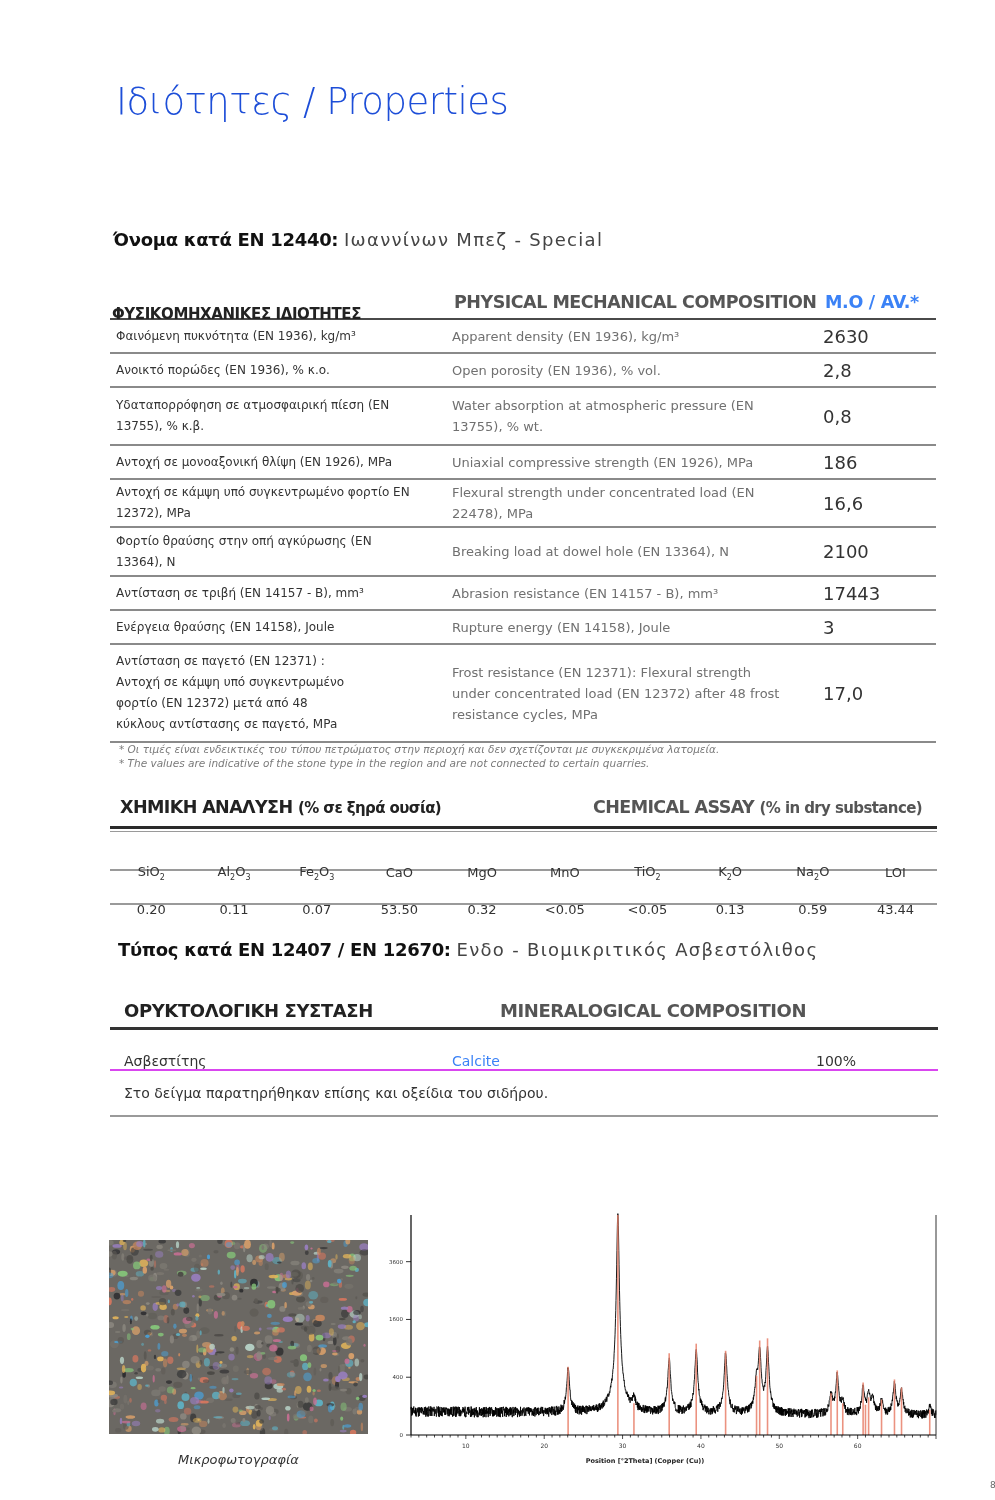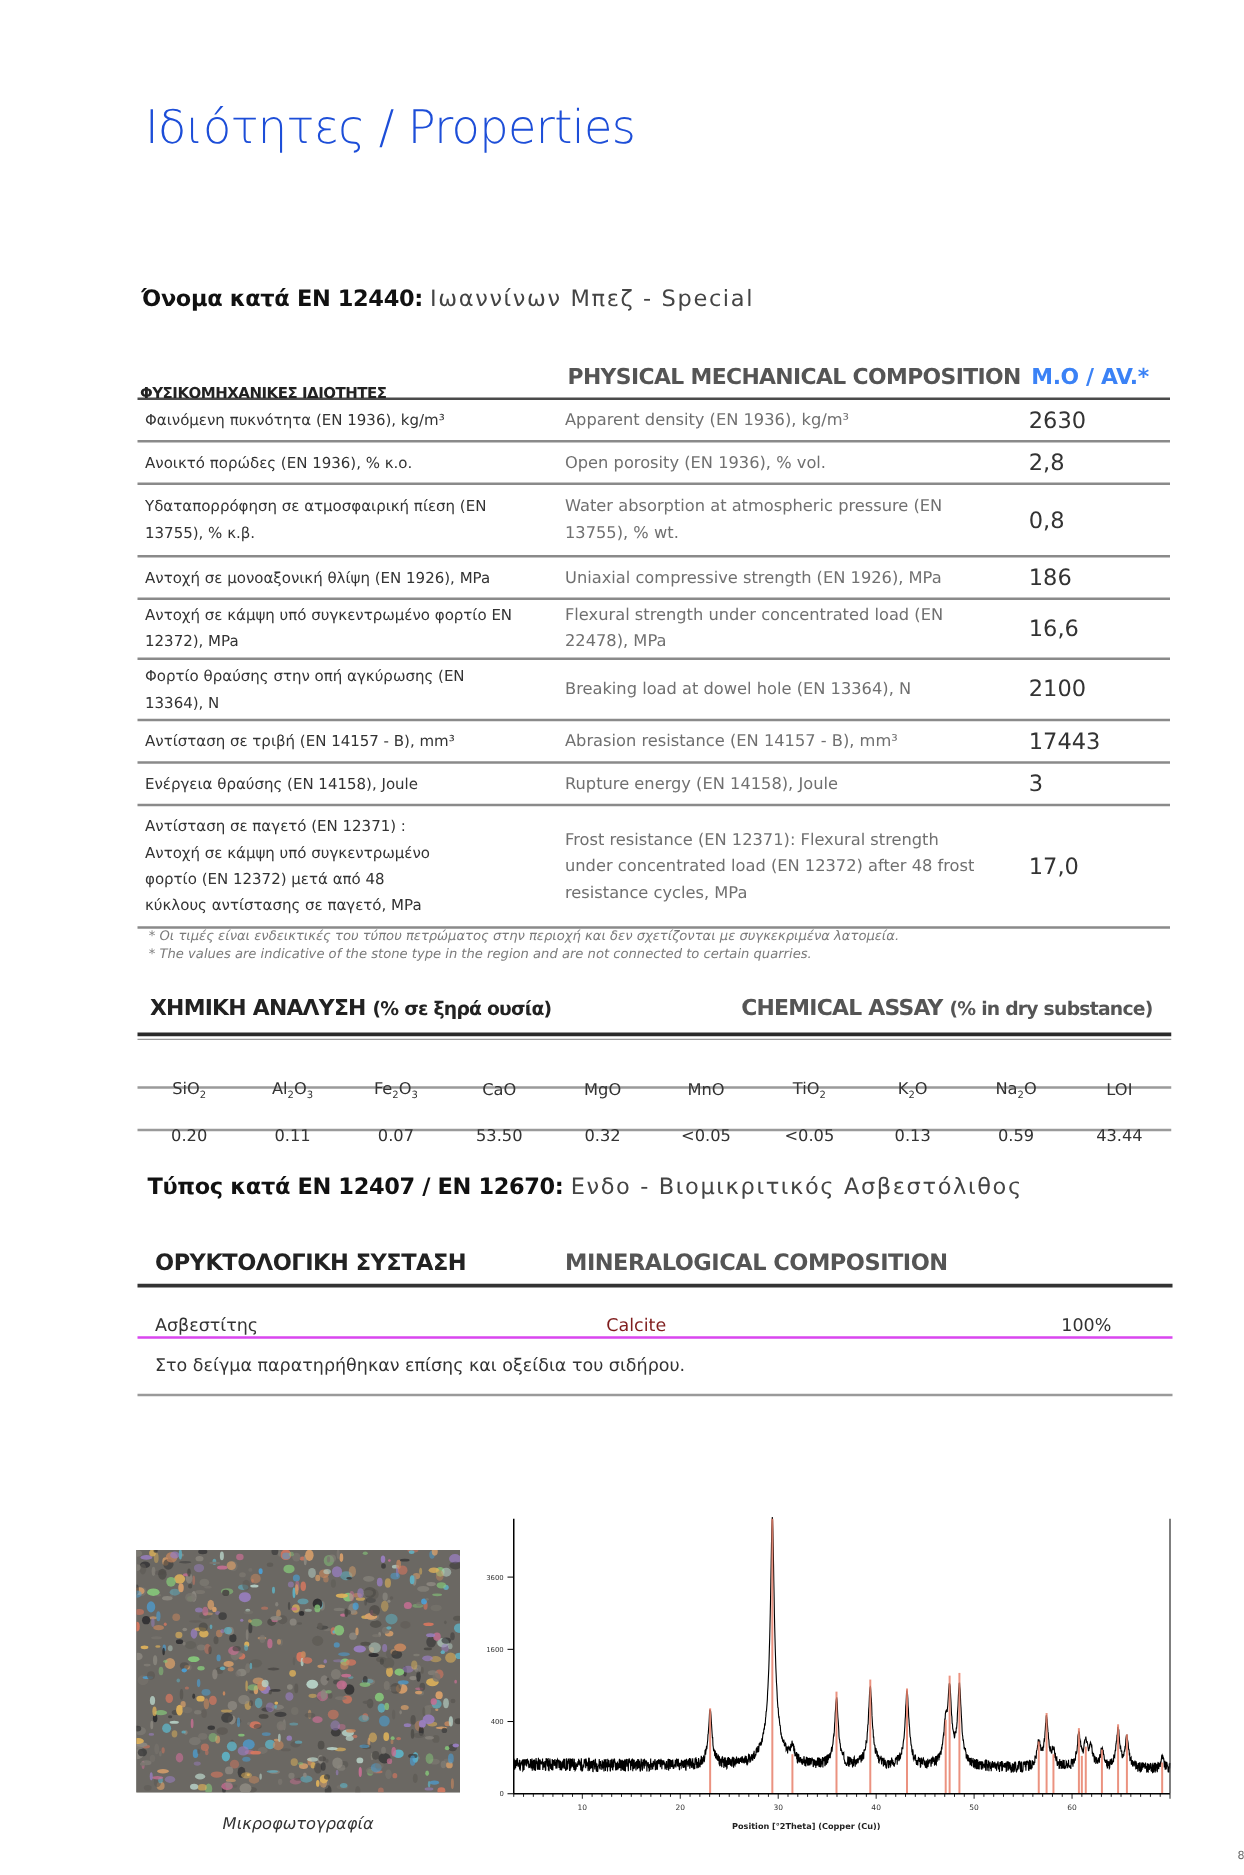--- a/index.html
+++ b/index.html
@@ -10,21 +10,21 @@
   #page-title { left: 116px; top: 80px; font-size: 37px; font-weight: 300; color: #1d4ed8;
                 letter-spacing: -0.5px; font-family: "DejaVu Sans", sans-serif; }
 
   .name-line { left: 113px; font-size: 18px; color: #111; white-space: nowrap; }
   .name-line b { font-weight: bold; letter-spacing: -0.3px; }
   .name-line span.v { font-weight: normal; color: #444; letter-spacing: 1.3px; }
 
   
   #phys { left: 110px; top: 286px; width: 826px; }
   .phys-head { display: flex; height: 32px; align-items: center; border-bottom: 2px solid #4a4a4a; }
-  .ph1 { width: 342px; font-weight: bold; font-size: 12px; color: #222; padding-left: 2px; letter-spacing: -0.4px; margin-top: 24px; }
+  .ph1 { width: 342px; font-weight: bold; font-size: 15px; color: #222; padding-left: 2px; letter-spacing: -0.4px; margin-top: 24px; }
   .ph2 { width: 371px; font-weight: bold; font-size: 17.5px; color: #555; letter-spacing: -0.5px; }
   .ph3 { flex: 1; font-weight: bold; font-size: 17.5px; color: #3b82f6; padding-left: 0px; letter-spacing: -0.3px; }
   .prow { display: flex; align-items: center; border-bottom: 2px solid #8a8a8a; }
   .pc1 { width: 342px; font-size: 12px; color: #333; line-height: 21px; padding-left: 6px; box-sizing: border-box; }
   .pc2 { width: 371px; font-size: 13px; color: #707070; line-height: 21px; box-sizing: border-box; padding-right: 30px; }
   .pc3 { flex: 1; font-size: 18px; color: #333; }
 
   .footnote { left: 119px; font-size: 10.5px; font-style: italic; color: #7a7a7a; white-space: nowrap; }
 
   
@@ -34,26 +34,26 @@
   #chem-title-en .small { font-size: 15px; }
   #chem { left: 110px; top: 826px; width: 827px; }
   .chem-dbl { border-top: 3px solid #2a2a2a; height: 2px; border-bottom: 1px solid #9a9a9a; margin-bottom: 0; }
   .chem-row { display: flex; height: 37px; align-items: center; border-bottom: 2px solid #9a9a9a; }
   .chem-cell { width: 82.7px; text-align: center; font-size: 13px; color: #333; margin-top: 44px; }
   .chem-cell sub { font-size: 8px; }
 
   
   
   #min { left: 110px; top: 993px; width: 828px; }
-  .min-head { display: flex; height: 34px; align-items: center; border-bottom: 3px solid #333; }
+  .min-head { display: flex; height: 34px; align-items: center; border-bottom: 3px solid #333; gap: 48px; }
   .mh1 { width: 342px; font-weight: bold; font-size: 18px; color: #222; padding-left: 14px; box-sizing: border-box; letter-spacing: -0.4px; }
   .mh2 { flex: 1; font-weight: bold; font-size: 18px; color: #555; letter-spacing: -0.4px; }
   .min-row { display: flex; height: 39px; align-items: flex-end; border-bottom: 2px solid #d946ef; }
   .mc1 { width: 342px; font-size: 14px; color: #333; padding-left: 14px; box-sizing: border-box; }
-  .mc2 { width: 364px; font-size: 14px; color: #7f1d1d; margin-left: 33px; }
+  .mc2 { width: 364px; font-size: 14px; color: #3b82f6; }
   .mc3 { flex: 1; font-size: 14px; color: #333; }
   .min-note { height: 44px; display: flex; align-items: center; border-bottom: 2px solid #9a9a9a;
               font-size: 14px; color: #333; padding-left: 14px; }
 
   
   #photo { left: 109px; top: 1240px; width: 259px; height: 194px; overflow: hidden; background: #6f6d68; }
   #photo-caption { left: 109px; top: 1452px; width: 259px; text-align: center; font-style: italic; font-size: 13px; color: #333; }
 
   
   #xrd { left: 375px; top: 1210px; }

